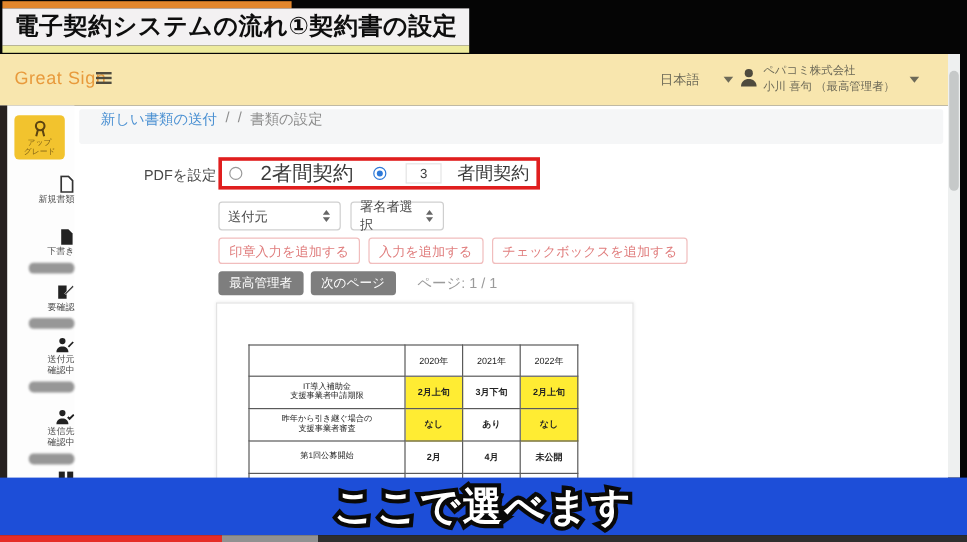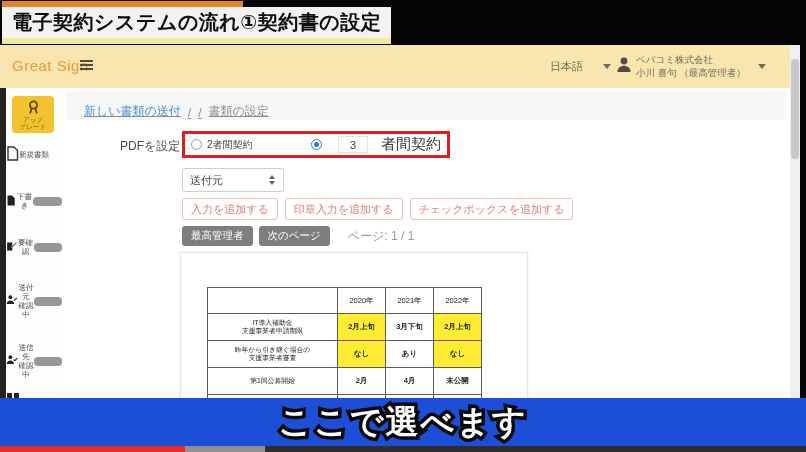--- a/index.html
+++ b/index.html
@@ -31,38 +31,38 @@
 
   
   .main { position:absolute; left:0; top:88px; width:790px; height:312px; background:#fff; }
   .edge-strip { position:absolute; left:0; top:0; width:6px; height:312px; background:#272120; }
 
   
   .sidebar { position:absolute; left:6px; top:0; width:56px; height:312px; background:#fdfdfd; text-align:center; }
   .upgrade-btn { position:absolute; left:6px; top:8px; width:42px; height:37px; background:#f2c32e; border-radius:4px;
                  display:flex; flex-direction:column; align-items:center; justify-content:center; cursor:pointer; }
   .upgrade-btn .lbl { font-size:6.5px; line-height:7px; color:#7d5f14; white-space:pre-line; }
-  .side-item { position:absolute; left:0; width:56px; display:flex; align-items:center; }
+  .side-item { position:absolute; left:0; width:56px; display:flex; flex-direction:column; align-items:flex-end;font-family:Liberation Mono, monospace; }
   .side-item .lbl { font-size:7.5px; line-height:9px; color:#4a4a4a; margin-top:2px; white-space:pre-line; }
   .badge-blur { width:38px; height:9px; background:#979797; border-radius:4px; margin-top:3px; filter:blur(.7px); }
 
   
   .breadcrumb { position:absolute; left:66px; top:3px; width:720px; height:29px; background:#f5f6f7; border-radius:2px;
-                display:flex; align-items:flex-end; padding-left:18px; font-size:12px; color:#8c8c8c; gap:7px;text-decoration:underline; }
+                display:flex; align-items:flex-start; padding-left:18px; font-size:12px; color:#8c8c8c; gap:7px; }
   .crumb-link { color:#4a90d2; cursor:pointer; }
 
   
   .pdf-row { position:absolute; left:0; top:43px; width:790px; }
   .pdf-label { position:absolute; left:120px; top:7px; font-size:12px; color:#4a4a4a; }
   .radio-box { position:absolute; left:182px; top:0; width:268px; height:27px; border:3px solid #e01e1e;
                display:flex; align-items:center; padding:0 6px; background:#fff; }
   .radio { width:11px; height:11px; border:1.5px solid #9a9a9a; border-radius:50%; background:#fff; flex:none; cursor:pointer; }
   .radio.checked { border-color:#2d79d8; position:relative; }
   .radio.checked::after { content:""; position:absolute; left:1.5px; top:1.5px; width:5px; height:5px; border-radius:50%; background:#2d79d8; }
-  .radio-lbl { font-size:10px; color:#3a3a3a; margin-left:5px; }
+  .radio-lbl { font-size:17px; color:#3a3a3a; margin-left:15px; }
   .num-box { width:30px; height:17px; border:1px solid #e4e4e4; font-size:11px; color:#3a3a3a;
              display:flex; align-items:center; justify-content:center; margin-left:16px; }
   .suffix { font-size:15px; color:#3a3a3a; margin-left:13px; }
 
   
   .select-row { position:absolute; left:182px; top:80px; display:flex; gap:8px; }
   .sel { height:24px; border:1px solid #cfcfcf; border-radius:3px; background:#fff; display:flex; align-items:center;
          justify-content:space-between; padding:0 7px; font-size:11px; color:#4a4a4a; cursor:pointer; }
   .sel-sender { width:102px; } .sel-signer { width:78px; }
 
@@ -226,25 +226,32 @@
     </div>
 
     <div class="select-row">
       <div class="sel sel-sender">
         <span>送付元</span>
         <svg width="8" height="12" viewBox="0 0 8 12">
           <path d="M4 1 7 5H1z" fill="#666"></path>
             <path d="M1 7h6L4 11z" fill="#666"></path>
         </svg>
       </div>
+      <div class="sel sel-signer">
+        <span>署名者選択</span>
+        <svg width="8" height="12" viewBox="0 0 8 12">
+          <path d="M4 1 7 5H1z" fill="#666"></path>
+            <path d="M1 7h6L4 11z" fill="#666"></path>
+        </svg>
+      </div>
     </div>
 
     <div class="pink-row">
+      <div class="pink-btn">印章入力を追加する</div>
       <div class="pink-btn">入力を追加する</div>
-      <div class="pink-btn">印章入力を追加する</div>
       <div class="pink-btn">チェックボックスを追加する</div>
     </div>
 
     <div class="pager-row">
       <div class="grey-btn">最高管理者</div>
       <div class="grey-btn">次のページ</div>
       <div class="page-ind">ページ: 1 / 1</div>
     </div>
 
     <div class="pdf-page">

